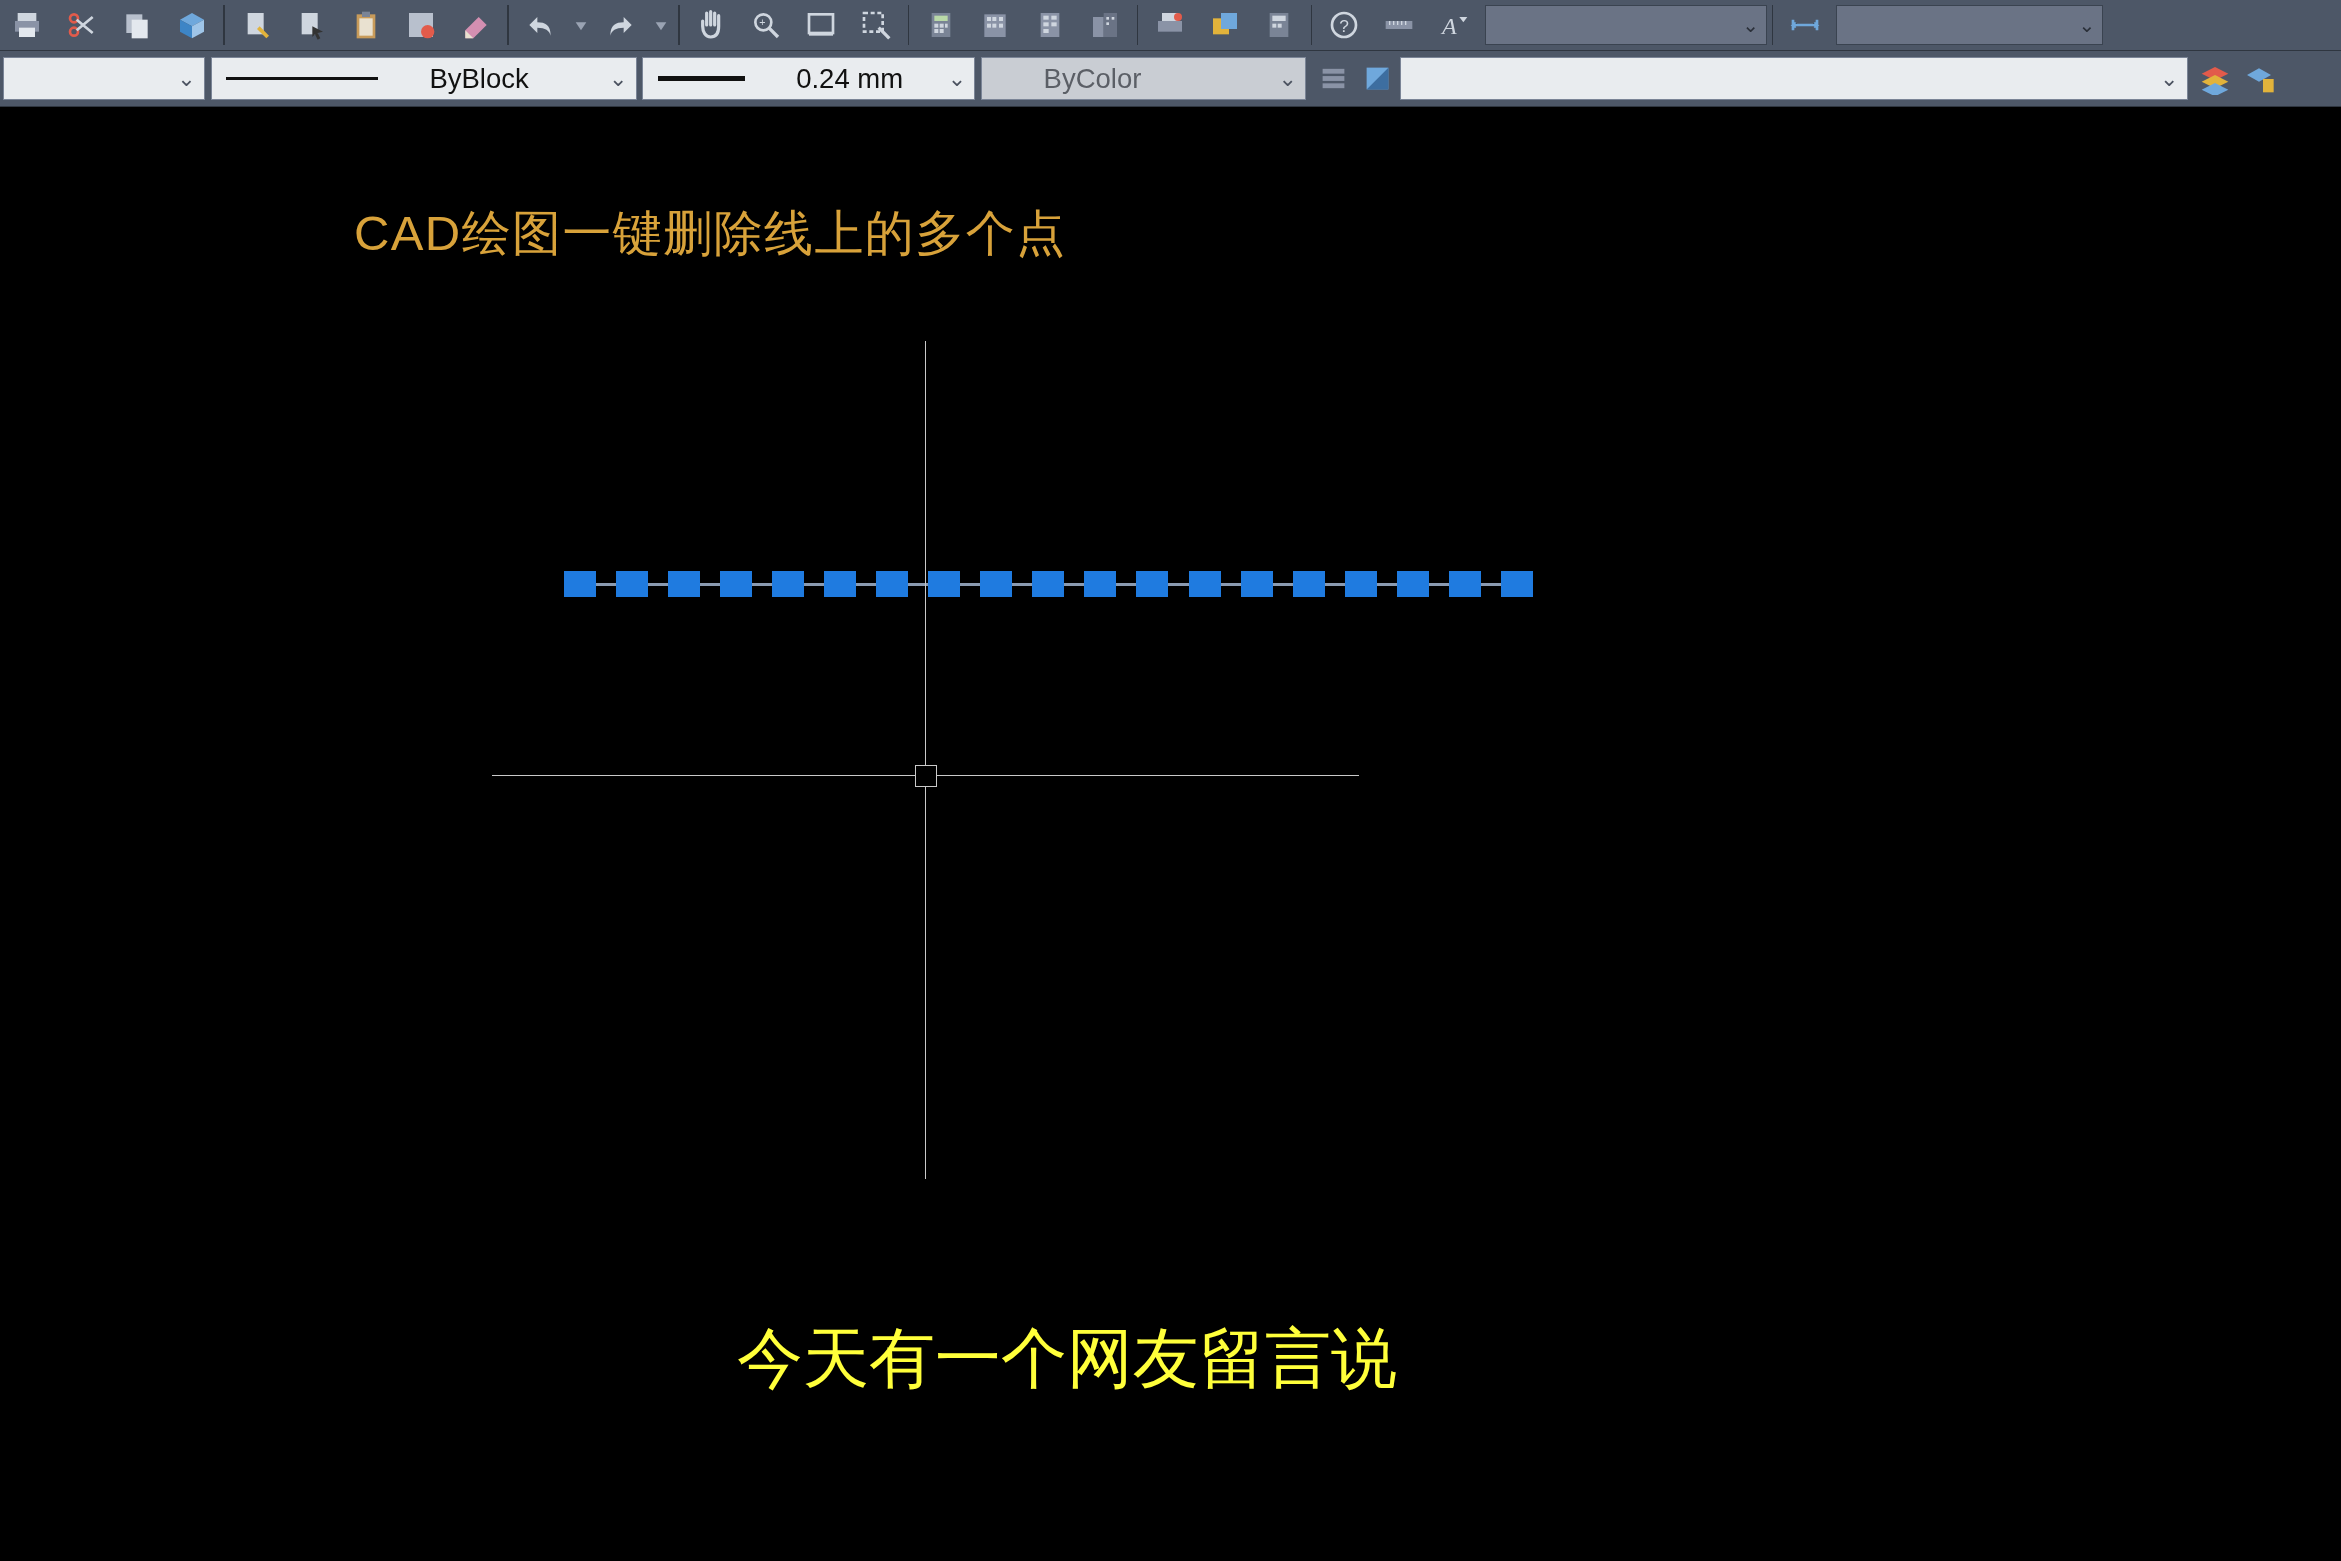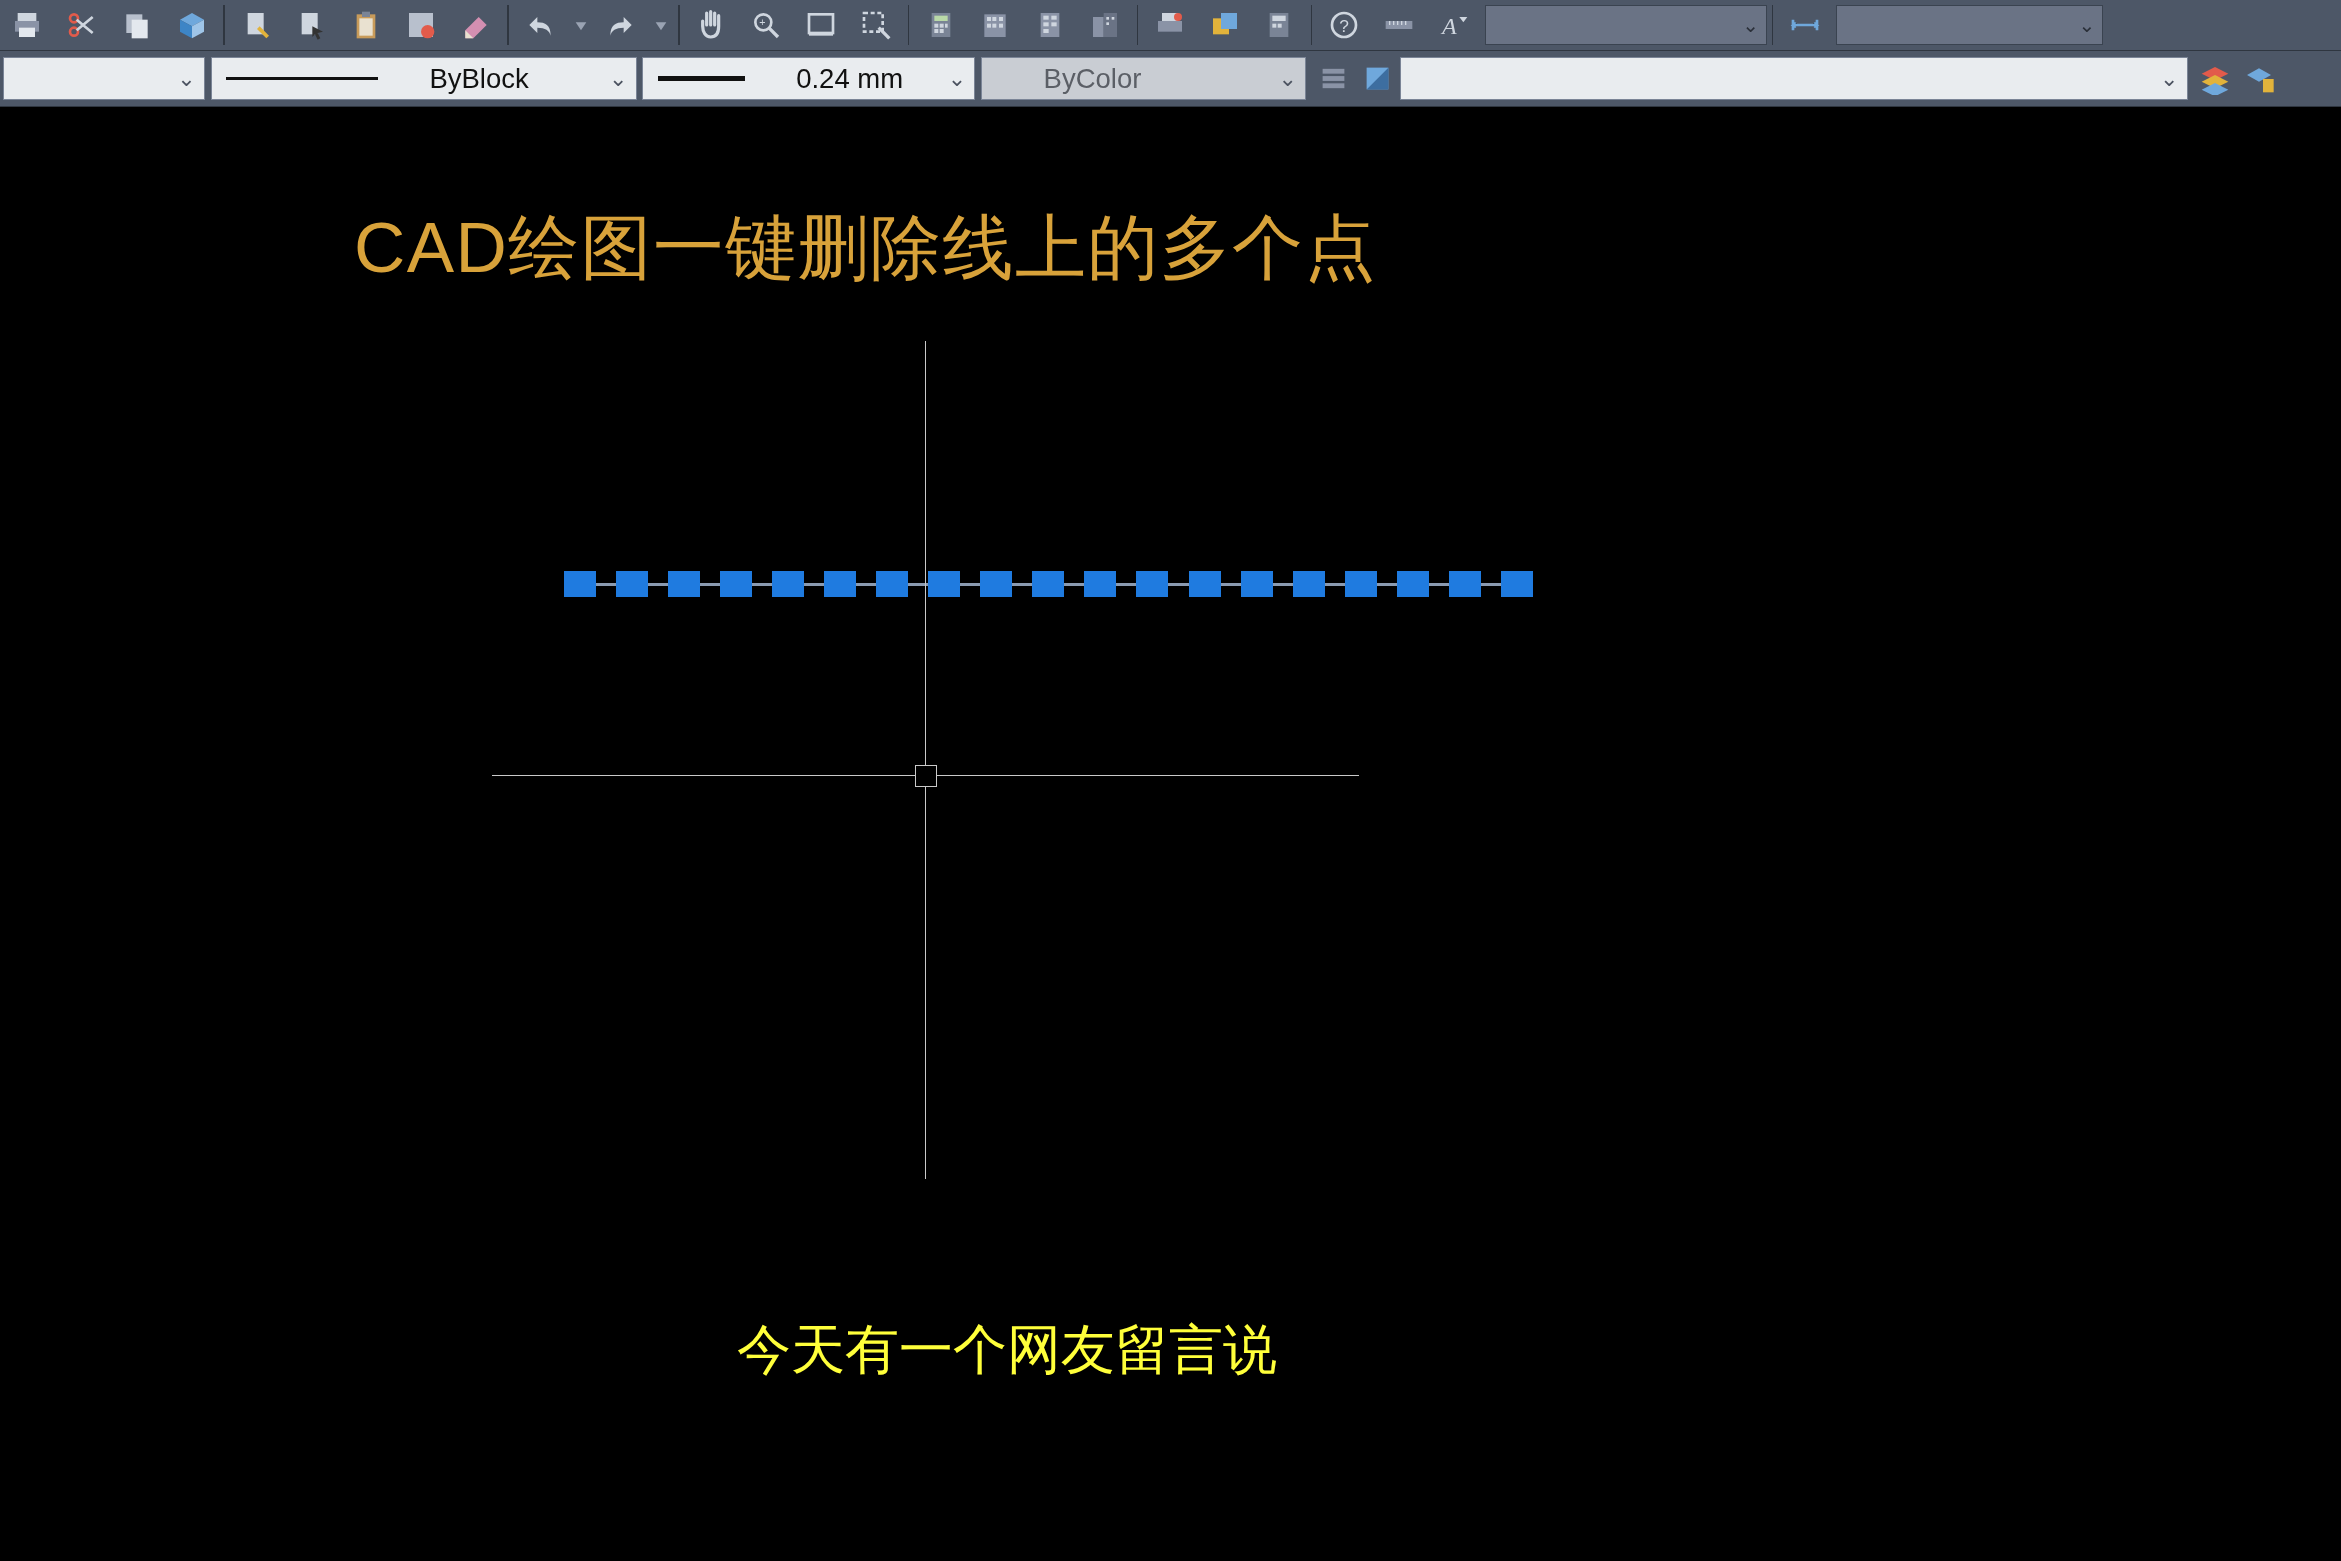--- a/index.html
+++ b/index.html
@@ -59,29 +59,29 @@
   .prop-label { padding: 0 10px 0 7.2px; margin-left: 44px; }
 
   
   .canvas-area {
     position: absolute; left: 0; top: 107px; width: 2342px; height: 1454px;
     background: #000;
   }
   .title-text {
     position: absolute;
     left: 354px; top: 94px;
-    font-size: 71px;
+    font-size: 49px;
     color: #d8a23a;
     font-weight: 500;
     letter-spacing: 1.4px;
   }
   .subtitle-text {
     position: absolute;
     left: 737px; top: 1207px;
-    font-size: 54px;
+    font-size: 66px;
     color: #ffff3a;
     font-weight: 400;
   }
 
   
   .polyline {
     position: absolute; left: 564px; top: 463px; width: 969px; height: 29px;
   }
   .polyline-line {
     position: absolute; left: 14.5px; top: 13px; width: 940px; height: 2.9px;

